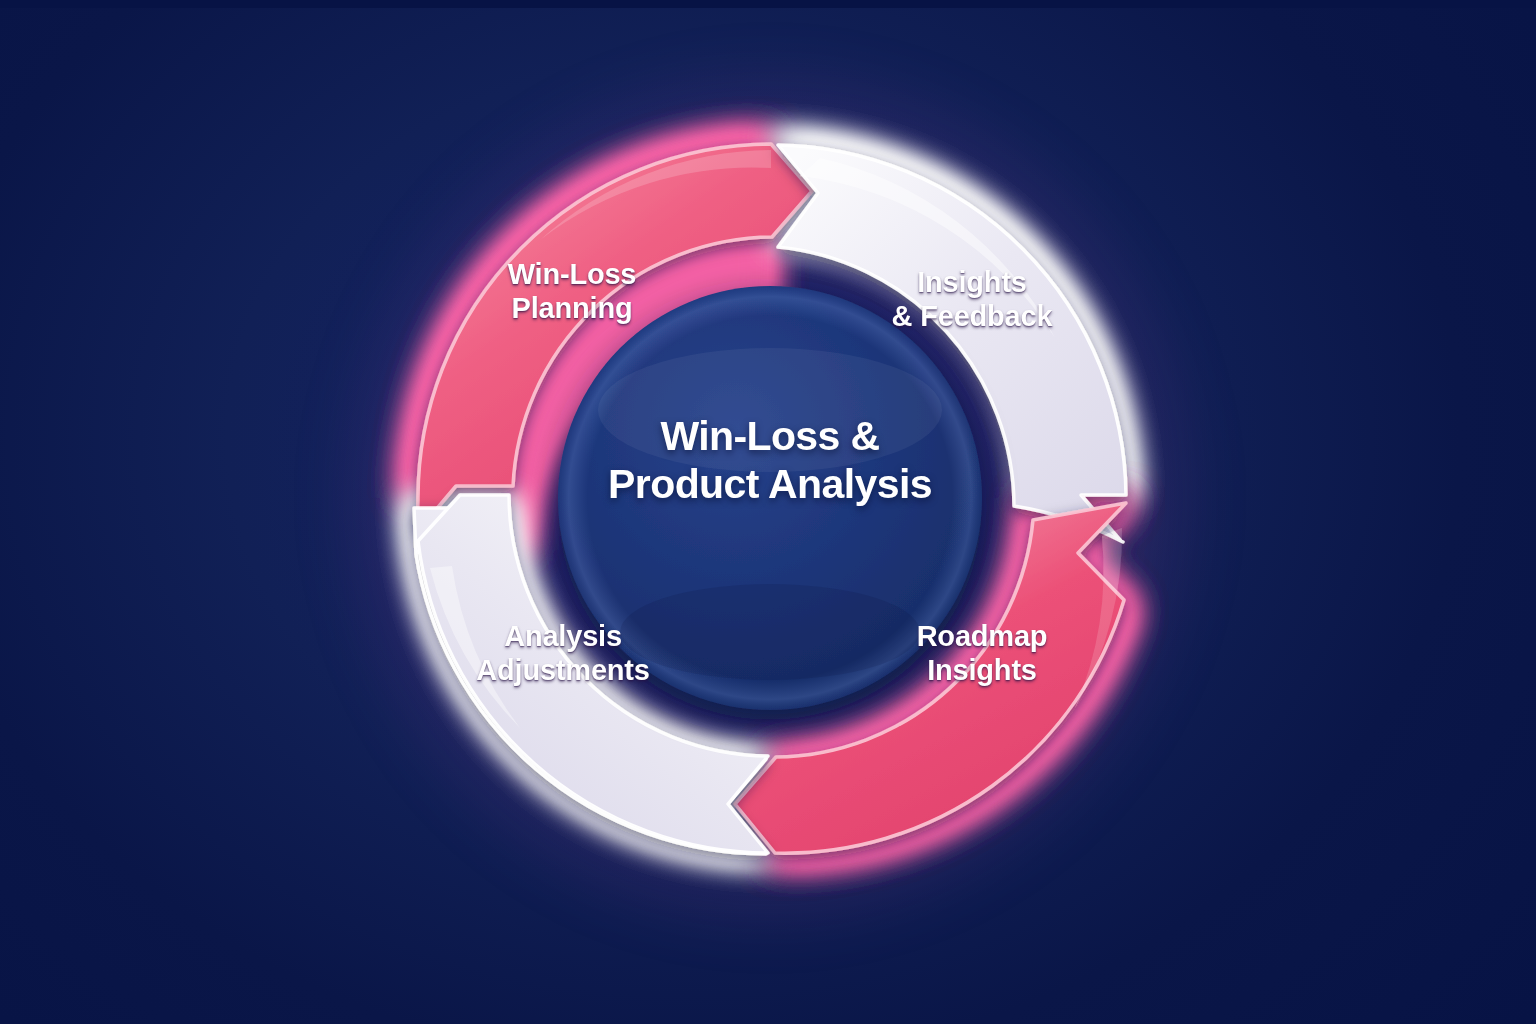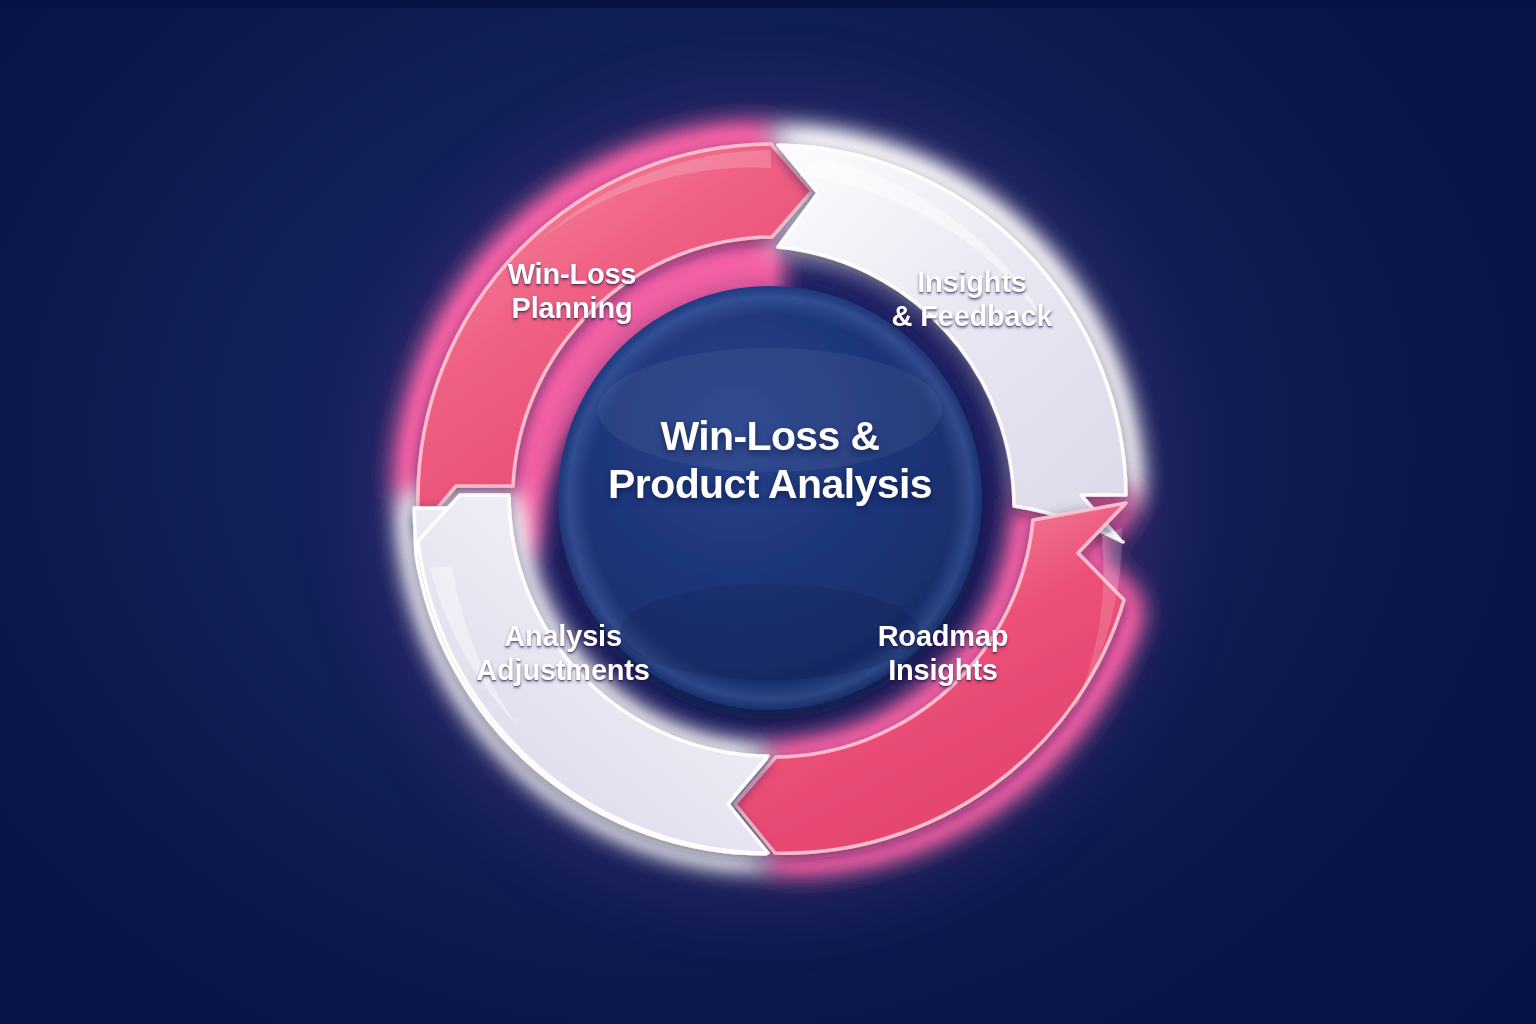--- a/index.html
+++ b/index.html
@@ -73,21 +73,21 @@
     letter-spacing: -0.2px;
     white-space: nowrap;
     text-shadow:
       0 2px 3px rgba(40, 20, 70, 0.55),
       0 1px 1px rgba(40, 20, 70, 0.45);
     pointer-events: none;
   }
 
   #label-win-loss-analysis   { left: 452px; top: 250px; width: 240px; }
   #label-insights-feedback   { left: 852px; top: 258px; width: 240px; text-align: center; }
-  #label-roadmap-planning    { left: 823px; top: 612px; width: 240px; }
+  #label-roadmap-planning    { left: 862px; top: 612px; width: 240px; }
   #label-product-adjustments { left: 438px; top: 612px; width: 250px; }
 
   #hub-title {
     position: absolute;
     left: 565px;
     top: 404px;
     width: 410px;
     text-align: center;
     color: #ffffff;
     font-weight: bold;

